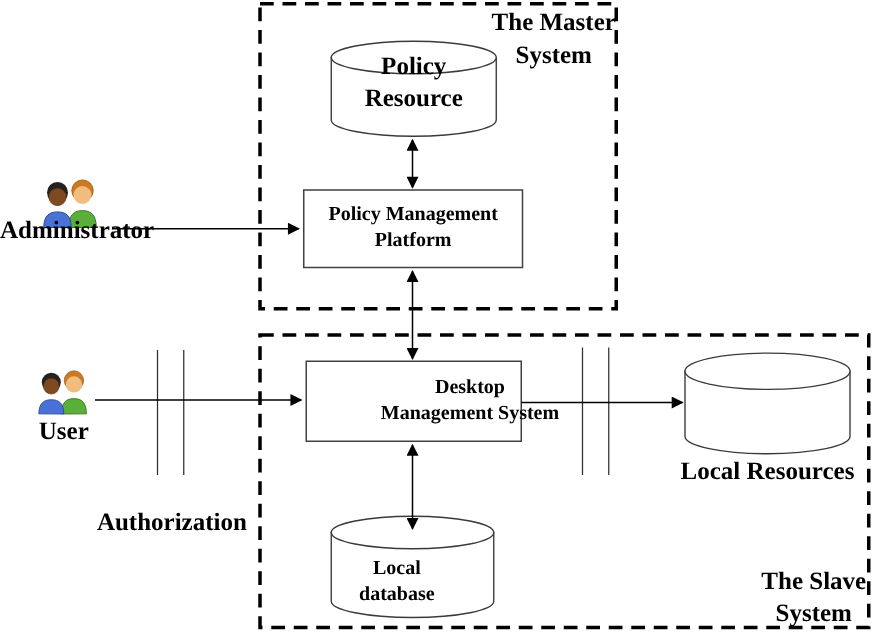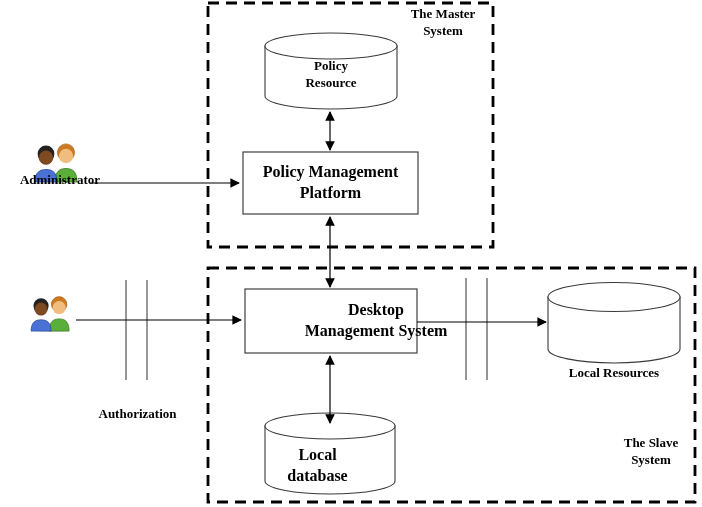--- a/index.html
+++ b/index.html
@@ -7,21 +7,21 @@
     position:relative;width:702px;height:507px;background:#fff;overflow:hidden;
     font-family:"Liberation Serif","DejaVu Serif",serif;color:#000;
   }
   .gfx{position:absolute;left:0;top:0;}
   .sys{fill:none;stroke:#000;stroke-width:2.8;stroke-dasharray:11 7;}
   .node-rect{fill:#fff;stroke:#404040;stroke-width:1.2;}
   .cyl{fill:#fff;stroke:#3a3a3a;stroke-width:1.1;}
   .edge{stroke:#000;stroke-width:1.2;fill:none;}
   .barrier{stroke:#2e2e2e;stroke-width:1;}
   .lbl{
-    position:absolute;font-weight:bold;font-size:13px;line-height:1.32;
+    position:absolute;font-weight:bold;font-size:20px;line-height:1.32;
     text-align:center;white-space:pre-line;color:#000;
   }
   .node-label{
     position:absolute;display:flex;align-items:center;justify-content:center;
     font-weight:bold;font-size:16px;line-height:1.3;text-align:center;white-space:pre-line;
   }
   .actor-icon{position:absolute;}
 </style>
 </head>
 <body>
@@ -94,36 +94,37 @@
     <g>
       <path d="M2,41 C2,31.5 6.5,28.5 13,28.5 C19.5,28.5 24,31.5 24,41 Z" fill="#4a72d6" stroke="#27479b" stroke-width="0.8"></path>
       <circle cx="13" cy="13" r="8.4" fill="#222222"></circle>
       <circle cx="13" cy="16.5" r="7" fill="#7d4a22" stroke="#58300f" stroke-width="0.5"></circle>
     </g>
   </svg>
 
   <div class="lbl" style="left:393px;top:5px;width:100px;">The Master
 System</div>
 
-  <div class="lbl" style="left:603px;top:434px;width:96px;">The Slave
+  <div class="lbl" style="left:603px;top:452px;width:96px;">The Slave
 System</div>
 
-  <div class="lbl" style="left:265px;top:57px;width:132px;">Policy
+  <div class="lbl" style="left:265px;top:40px;width:132px;">Policy
 Resource</div>
 
   <div class="node-label" style="left:243px;top:152px;width:175px;height:62px;">Policy Management
 Platform</div>
 
   <div class="node-label" style="left:245px;top:289px;width:172px;height:64px;padding-left:45px;">Desktop
 Management System</div>
 
   <div class="node-label" style="left:265px;top:440px;width:105px;height:52px;">Local
 database</div>
 
   <div class="lbl" style="left:541px;top:364px;width:146px;">Local Resources</div>
 
   <div class="lbl" style="left:0px;top:171px;width:120px;">Administrator</div>
 
+  <div class="lbl" style="left:16px;top:332px;width:70px;">User</div>
 
   <div class="lbl" style="left:73px;top:385px;width:129px;margin-top:20px;">Authorization</div>
 
 
 </div>
 
 </body></html>

